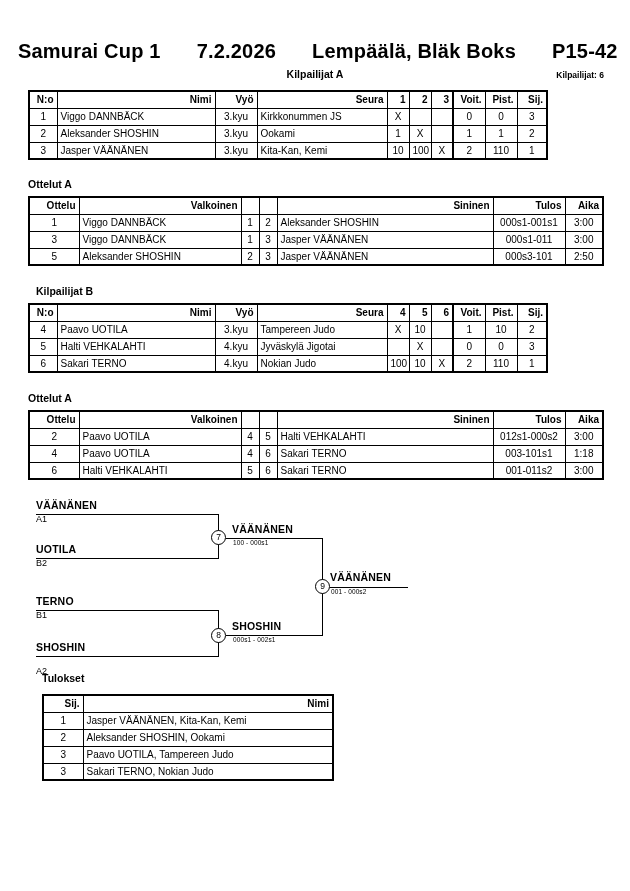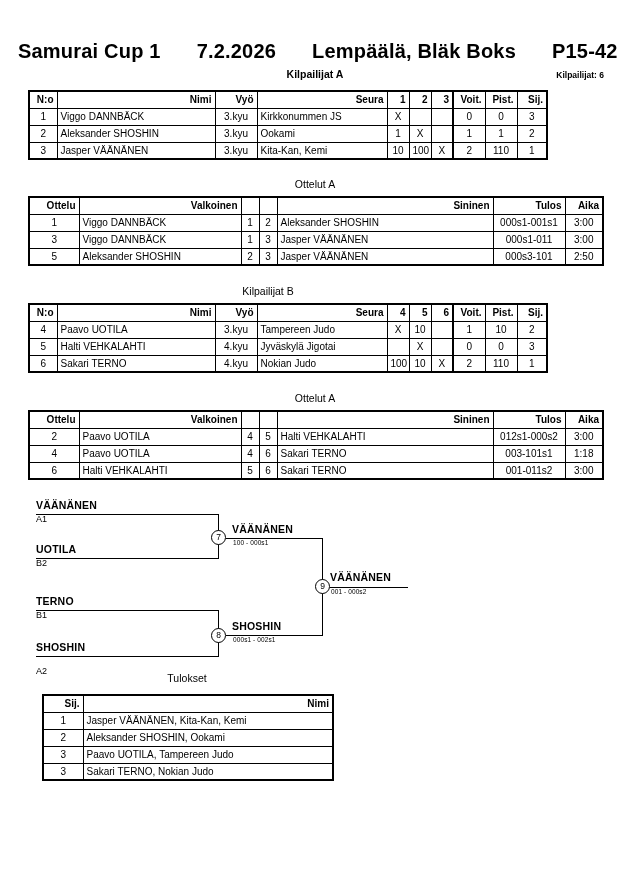--- a/index.html
+++ b/index.html
@@ -68,22 +68,21 @@
   .l { text-align: left; }
   .b { font-weight: bold; }
 
   
   .sep-left { border-left: 2px solid #000 !important; }
 
   
   .caption {
     position: absolute;
     font-size: 10.5px;
-    font-weight: normal;
-    text-align: center;
+    font-weight: bold;
   }
 
   
   #bracket {
     position: absolute;
     left: 0; top: 495px;
     width: 518px; height: 180px; padding-left: 28px;
   }
   .bk-name {
     position: absolute;
@@ -241,21 +240,21 @@
       <td class="l">Aleksander SHOSHIN</td>
       <td class="c">2</td>
       <td class="c">3</td>
       <td class="l b">Jasper VÄÄNÄNEN</td>
       <td class="c">000s3-101</td>
       <td class="c">2:50</td>
     </tr>
   </tbody>
 </table>
 
-<div class="caption" style="left:24px; top:285px; width:488px;">Kilpailijat B</div>
+<div class="caption" style="left:36px; top:285px; width:488px;">Kilpailijat B</div>
 
 <table class="grid" id="pool-b" style="left:28px; top:303px; width:488px;">
   <colgroup>
     <col style="width:28px">
       <col style="width:158px">
       <col style="width:42px">
       <col style="width:130px">
     <col style="width:22px">
       <col style="width:22px">
       <col style="width:22px">

